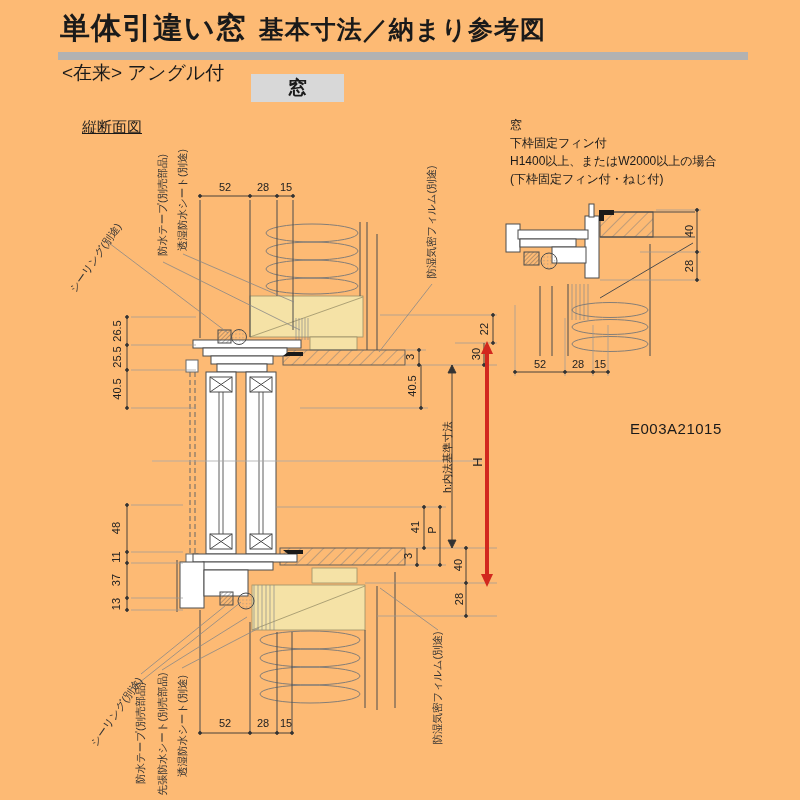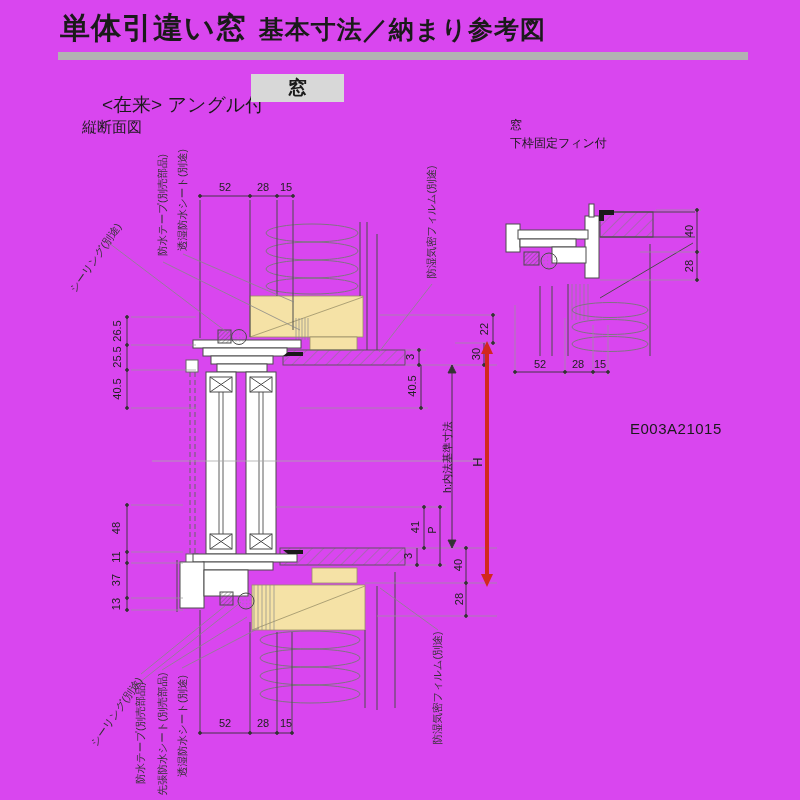--- a/index.html
+++ b/index.html
@@ -1,26 +1,26 @@
 <!DOCTYPE html>
 <html><head>
 <meta charset="utf-8">
 <style>
   html,body{margin:0;padding:0;background:#fff;}
-  #page{position:relative;width:800px;height:800px;background:#d946ef;overflow:hidden;
+  #page{position:relative;width:800px;height:800px;background:#fdba74;overflow:hidden;
         font-family:"Liberation Sans","DejaVu Sans",sans-serif;color:#1a1a1a;}
   #page svg{position:absolute;left:0;top:0;}
   .title-wrap{position:absolute;left:60px;top:8px;white-space:nowrap;}
   .title-main{font-size:30px;font-weight:bold;letter-spacing:1px;}
   .title-sub{font-size:25px;font-weight:bold;margin-left:12px;letter-spacing:1px;}
   .graybar{position:absolute;left:58px;top:52px;width:690px;height:8px;background:#b2b2b2;}
-  .subtitle{position:absolute;left:62px;top:92px;font-size:19px;white-space:nowrap;margin-left:40px;}
+  .subtitle{position:absolute;left:62px;top:60px;font-size:19px;white-space:nowrap;}
   .badge{position:absolute;left:251px;top:74px;width:93px;height:28px;background:#d8d8d8;
          display:flex;align-items:center;justify-content:center;font-size:19px;font-weight:bold;}
-  .seclabel{position:absolute;left:82px;top:118px;font-size:15px;}
+  .seclabel{position:absolute;left:82px;top:118px;font-size:15px;text-decoration:underline;}
   .note{position:absolute;left:510px;top:116px;font-size:12px;line-height:18px;white-space:nowrap;}
   .code{position:absolute;left:630px;top:420px;font-size:15px;letter-spacing:.5px;}
   .lbl{position:absolute;font-size:11px;color:#222;white-space:nowrap;
        transform:translate(-50%,-50%);}
   .rot{transform:translate(-50%,-50%) rotate(-90deg);}
   .diag{transform:translate(-50%,-50%) rotate(-55deg);}
   .co{font-size:10.5px;color:#333;}
   .hnote{font-size:10.5px;}
   .hbig{font-size:13px;}
 </style>
@@ -36,20 +36,22 @@
   <div class="subtitle">
     <span>&lt;在来&gt;</span>
     <span>アングル付</span>
   </div>
   <div class="badge">窓</div>
   <div class="seclabel">縦断面図</div>
 
   <div class="note">
     <div>窓</div>
     <div>下枠固定フィン付</div>
+    <div>H1400以上、またはW2000以上の場合</div>
+    <div>(下枠固定フィン付・ねじ付)</div>
   </div>
 
   <div class="code">E003A21015</div>
 
   <svg width="800" height="800" viewBox="0 0 800 800">
     <defs>
       <pattern id="hatch45" patternUnits="userSpaceOnUse" width="8" height="8" patternTransform="rotate(45)">
         <line x1="0" y1="0" x2="0" y2="8" stroke="#7d7d7d" stroke-width="1"></line>
       </pattern>
       <pattern id="dense45" patternUnits="userSpaceOnUse" width="3" height="3" patternTransform="rotate(45)">

